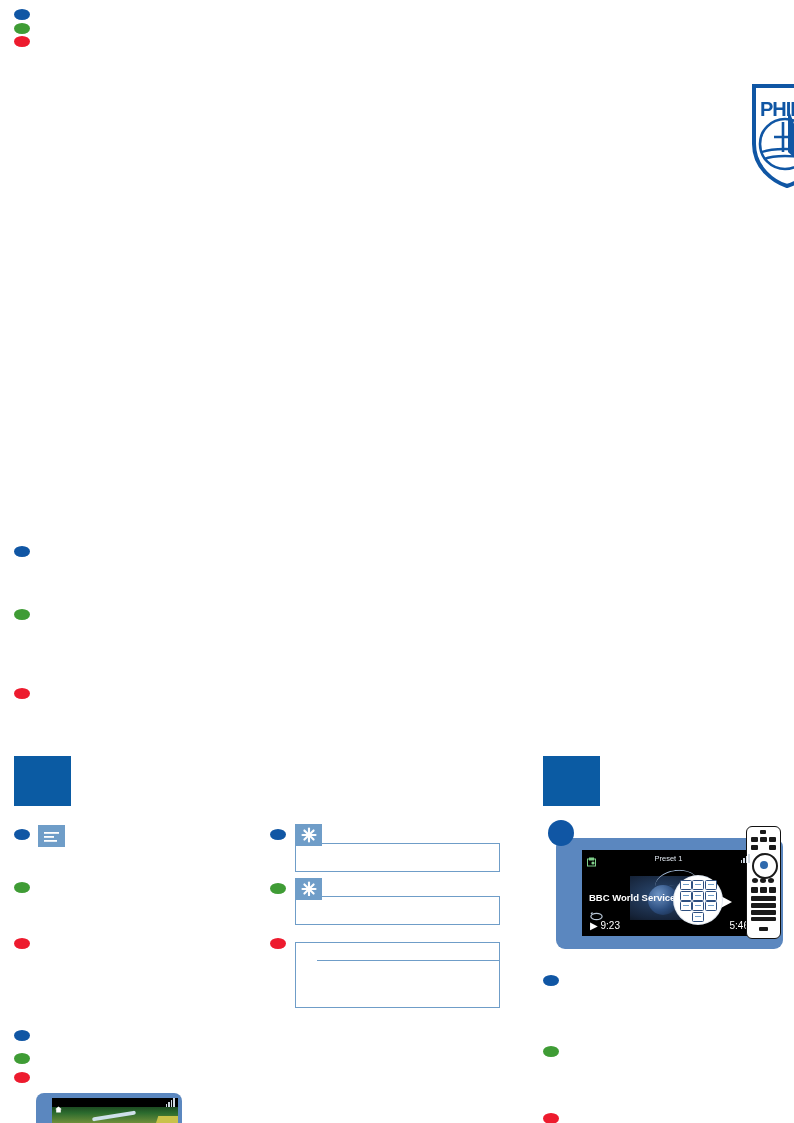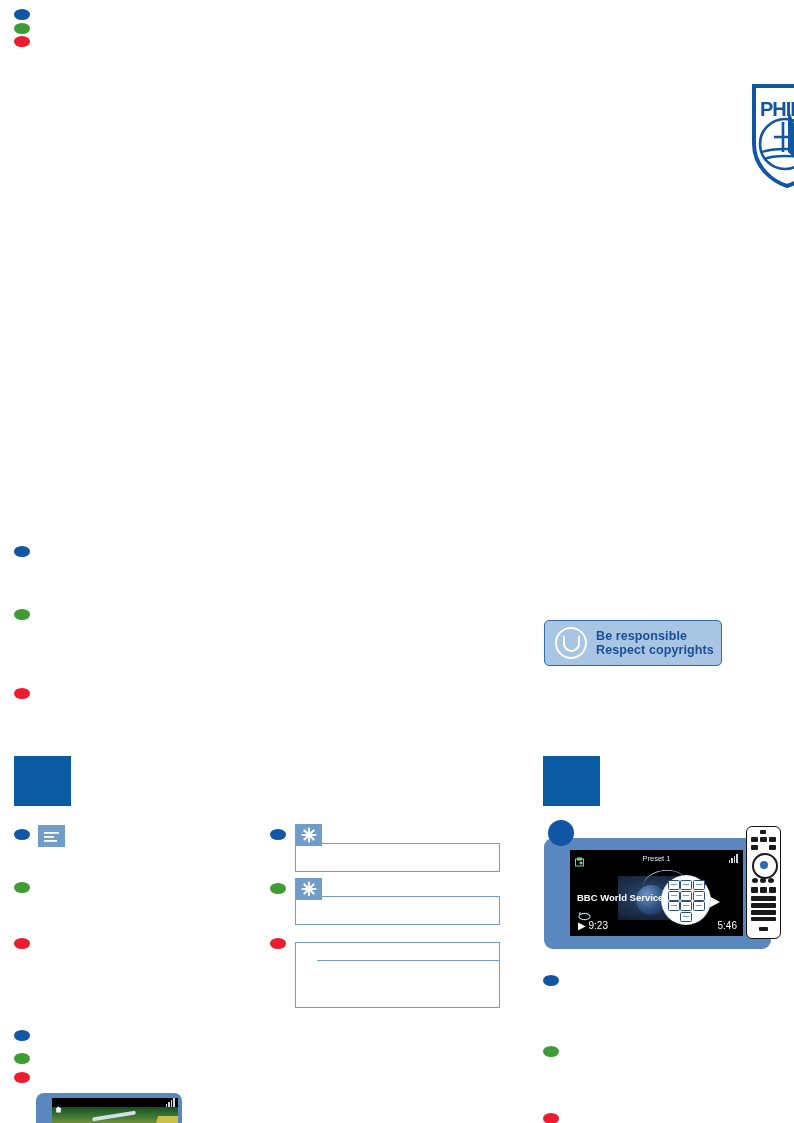--- a/index.html
+++ b/index.html
@@ -77,21 +77,21 @@
   
   .note-box{
     position:absolute;
     border:1px solid #6f9dc8;
     background:transparent;
     box-sizing:border-box;
   }
 
   
   .device-card{
-    position:absolute;left:544px;top:838px;width:227px;height:111px;
+    position:absolute;left:556px;top:838px;width:227px;height:111px;
     background:#5b87bf;border-radius:9px;
   }
   .device-screen{
     position:absolute;left:26px;top:12px;width:173px;height:86px;
     background:#000000;overflow:hidden;
   }
   .dev-topbar{
     position:absolute;left:0;top:0;width:100%;height:16px;
     display:flex;align-items:center;justify-content:space-between;
     padding:0 5px;box-sizing:border-box;
@@ -230,29 +230,20 @@
       <path d="M36,26 L62,94 L36,70 Z" fill="#1056a4"></path>
     </svg>
   </div>
 
   <div>
     <span class="bullet blue" style="left:14px;top:546px;"></span>
     <span class="bullet green" style="left:14px;top:609px;"></span>
     <span class="bullet red" style="left:14px;top:688px;"></span>
   </div>
 
-  <div class="badge-copy">
-    <span class="ring">
-      <span class="inner"></span>
-    </span>
-    <span class="btxt">
-      <span>Be responsible</span><br>
-      <span>Respect copyrights</span>
-    </span>
-  </div>
 
   <div class="chapter-square" style="left:14px;top:756px;"></div>
   <div class="chapter-square" style="left:543px;top:756px;"></div>
 
   <div>
     <span class="bullet blue" style="left:14px;top:829px;"></span>
     <span class="bullet green" style="left:14px;top:882px;"></span>
     <span class="bullet red" style="left:14px;top:938px;"></span>
   </div>
 

